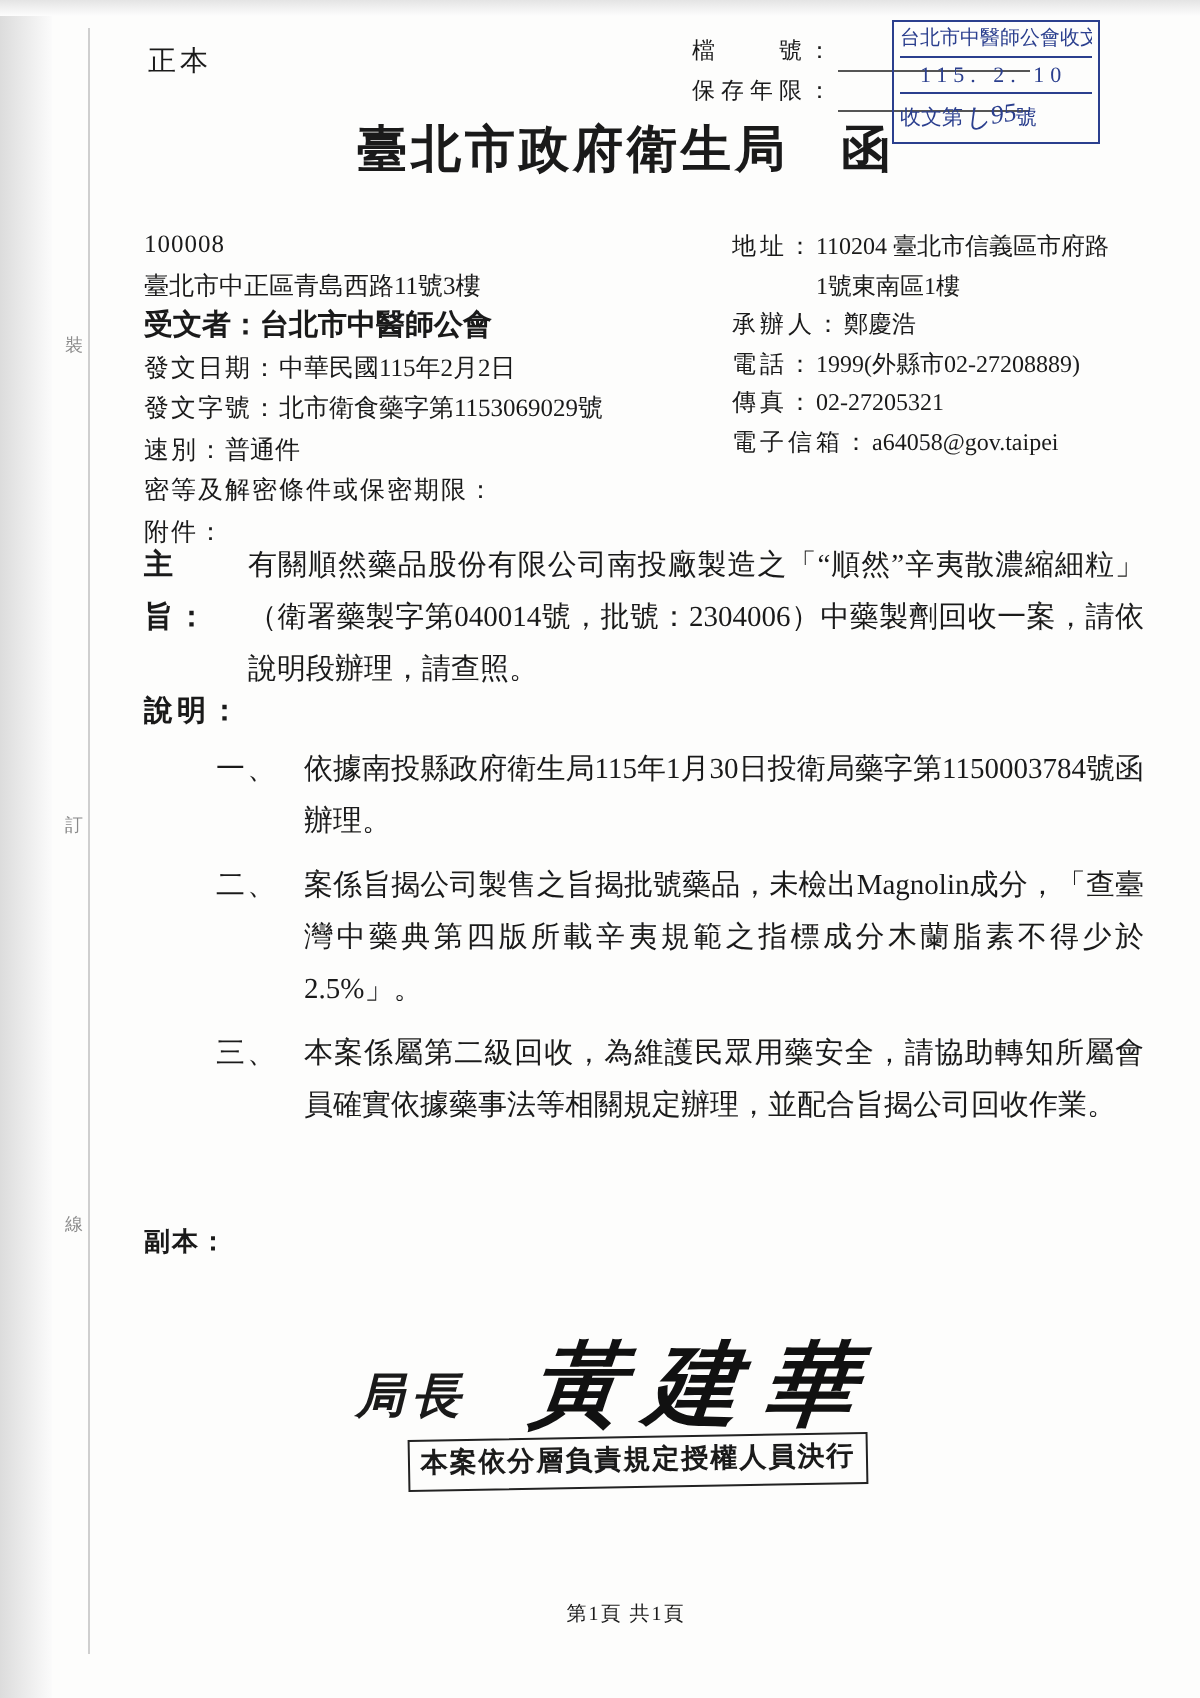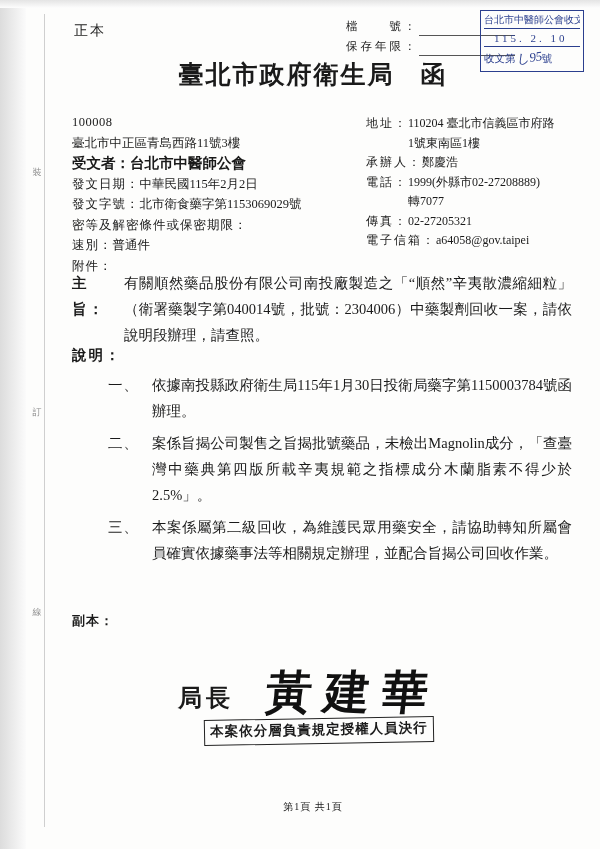--- a/index.html
+++ b/index.html
@@ -75,21 +75,21 @@
   .doc-no-block .underline {
     display: inline-block;
     width: 96px;
     border-bottom: 1px solid #555;
     height: 13px;
   }
 
   
   .stamp-box {
     position: absolute;
-    left: 422px;
+    left: 388px;
     top: 10px;
     width: 104px;
     height: 62px;
     border: 1.5px solid #2b3f8e;
     color: #2b3f8e;
     font-size: 10px;
     line-height: 1.35;
     padding: 2px 3px;
     box-sizing: border-box;
     font-family: "Liberation Serif", serif;
@@ -235,20 +235,21 @@
     letter-spacing: 1px;
   }
 
   
   .sig {
     position: absolute;
     left: 120px;
     top: 660px;
     width: 380px;
     height: 90px;
+    font-style: italic;
   }
   .sig .label {
     position: absolute;
     left: 0;
     top: 22px;
     font-size: 24px;
     font-weight: bold;
     letter-spacing: 4px;
   }
   .sig .name {
@@ -342,42 +343,41 @@
         <div class="big">
           <span>受文者：</span><span>台北市中醫師公會</span>
         </div>
         <div>
           <span class="lbl">發文日期：</span><span>中華民國115年2月2日</span>
         </div>
         <div>
           <span class="lbl">發文字號：</span><span>北市衛食藥字第1153069029號</span>
         </div>
         <div>
+          <span class="lbl">速別：</span><span>普通件</span>
+        </div>
+        <div>
           <span class="lbl">密等及解密條件或保密期限：</span><span></span>
         </div>
         <div>
-          <span class="lbl">速別：</span><span>普通件</span>
-        </div>
-        <div>
           <span class="lbl">附件：</span><span></span>
         </div>
       </div>
 
       <div class="meta-right">
         <div>
           <span class="lbl">地址：</span><span>110204 臺北市信義區市府路</span>
         </div>
         <div class="ind">1號東南區1樓</div>
         <div>
           <span class="lbl">承辦人：</span><span>鄭慶浩</span>
         </div>
         <div>
           <span class="lbl">電話：</span><span>1999(外縣市02-27208889)</span>
         </div>
-        <div class="ind">轉7077</div>
         <div>
           <span class="lbl">傳真：</span><span>02-27205321</span>
         </div>
         <div>
           <span class="lbl">電子信箱：</span><span>a64058@gov.taipei</span>
         </div>
       </div>
     </div>
 
     <div class="sec subject">

